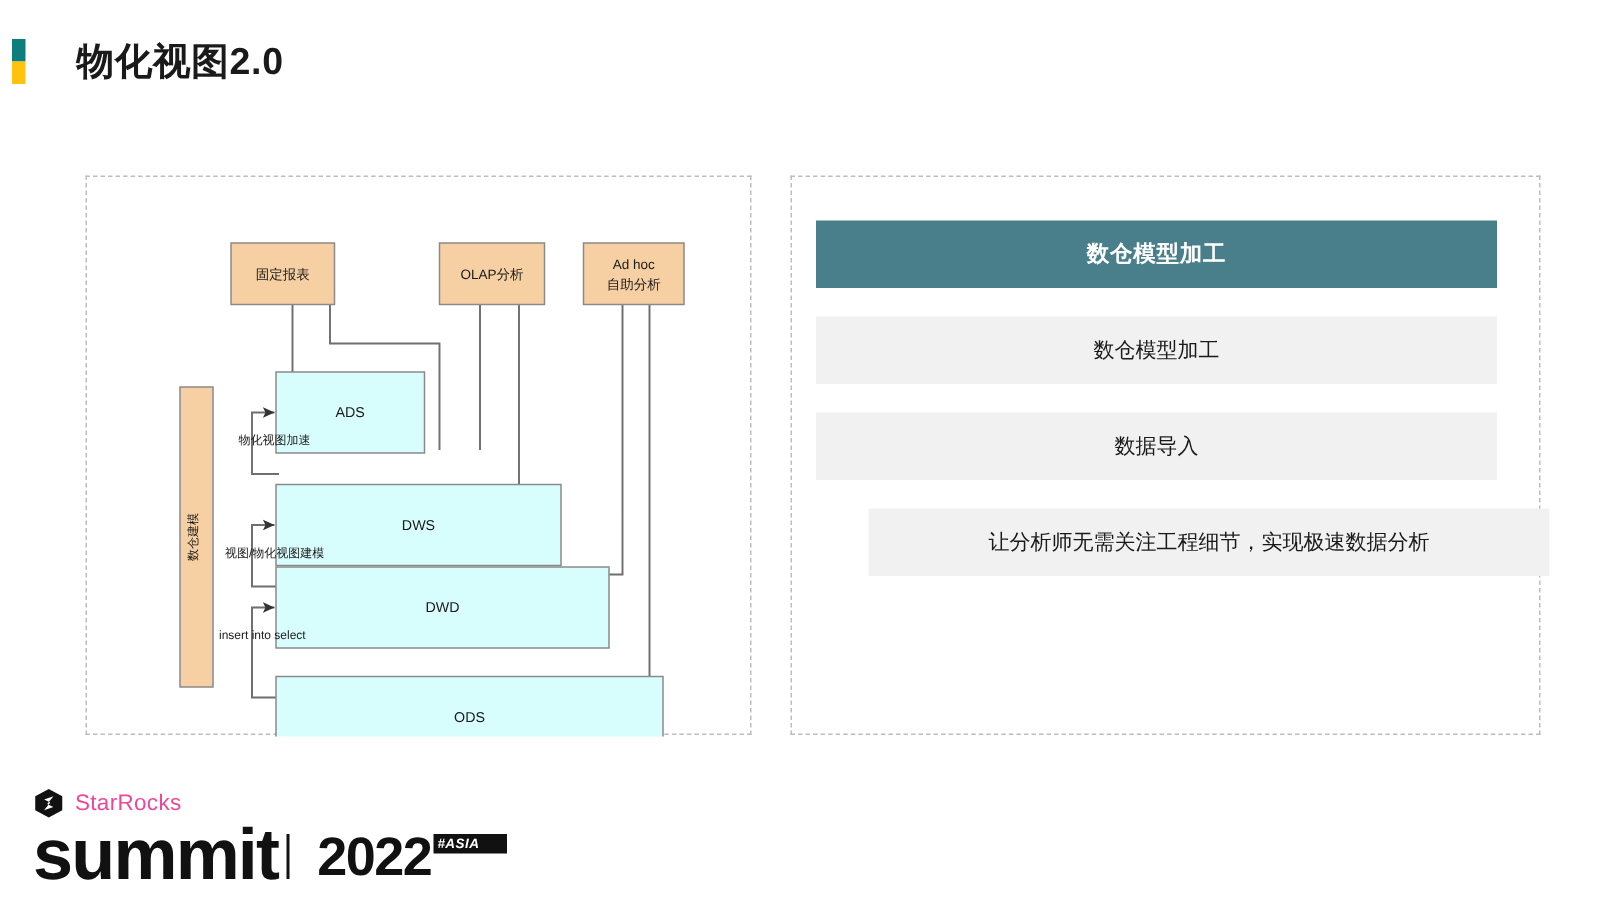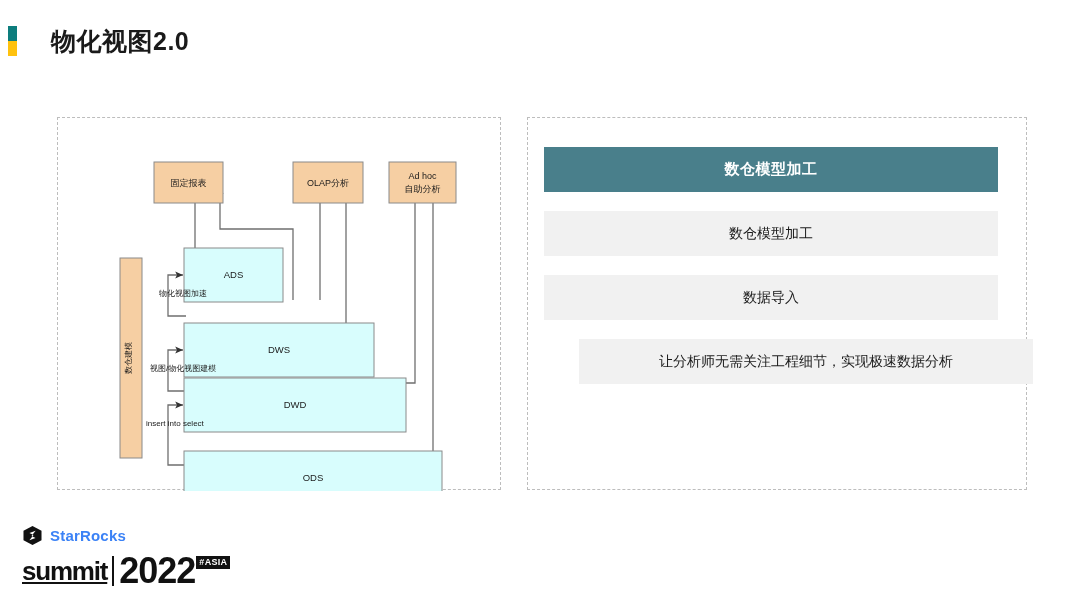--- a/index.html
+++ b/index.html
@@ -71,36 +71,36 @@
     height:45px;background:#f1f1f1;color:#1a1a1a;
     font-size:14px;
   }
   .vrow.last{margin-bottom:0;margin-left:35px;}
 
   
   #footer-logo{position:absolute;left:22px;top:524px;width:330px;height:68px;}
   #logo-top{position:absolute;left:0;top:0;height:22px;display:flex;align-items:center;}
   #logo-mark{width:21px;height:21px;margin-right:7px;}
   #logo-word{
-    font-size:15px;font-weight:bold;color:#3b82f6;letter-spacing:0.2px;
+    font-size:15px;font-weight:normal;color:#ec4899;letter-spacing:0.2px;
   }
   #logo-bottom{position:absolute;left:0;top:25px;height:40px;display:flex;align-items:flex-end;}
   #summit-text{
-    font-size:26px;font-weight:bold;color:#111;letter-spacing:-1.2px;line-height:36px;text-decoration:underline;
+    font-size:48px;font-weight:bold;color:#111;letter-spacing:-1.2px;line-height:36px;
   }
   #summit-divider{
     width:2px;height:30px;background:#111;margin:0 5px 3px 5px;
   }
   #year-text{
-    font-size:36px;font-weight:bold;color:#111;letter-spacing:-1px;line-height:36px;
+    font-size:36px;font-weight:bold;color:#111;letter-spacing:-1px;line-height:36px;margin-left:14px;
   }
   #asia-badge{
     position:relative;margin-left:1px;margin-bottom:20px;
     background:#111;color:#fff;font-size:9px;font-weight:bold;
-    padding:2px 3px 2px 3px;line-height:9px;letter-spacing:0.3px;
+    padding:2px 18px 2px 3px;line-height:9px;letter-spacing:0.3px;font-style:italic;
   }
 </style>
 </head>
 <body>
 
 <div id="title-row">
   <div id="title-accent">
     <div class="seg-top"></div>
     <div class="seg-bottom"></div>
   </div>

